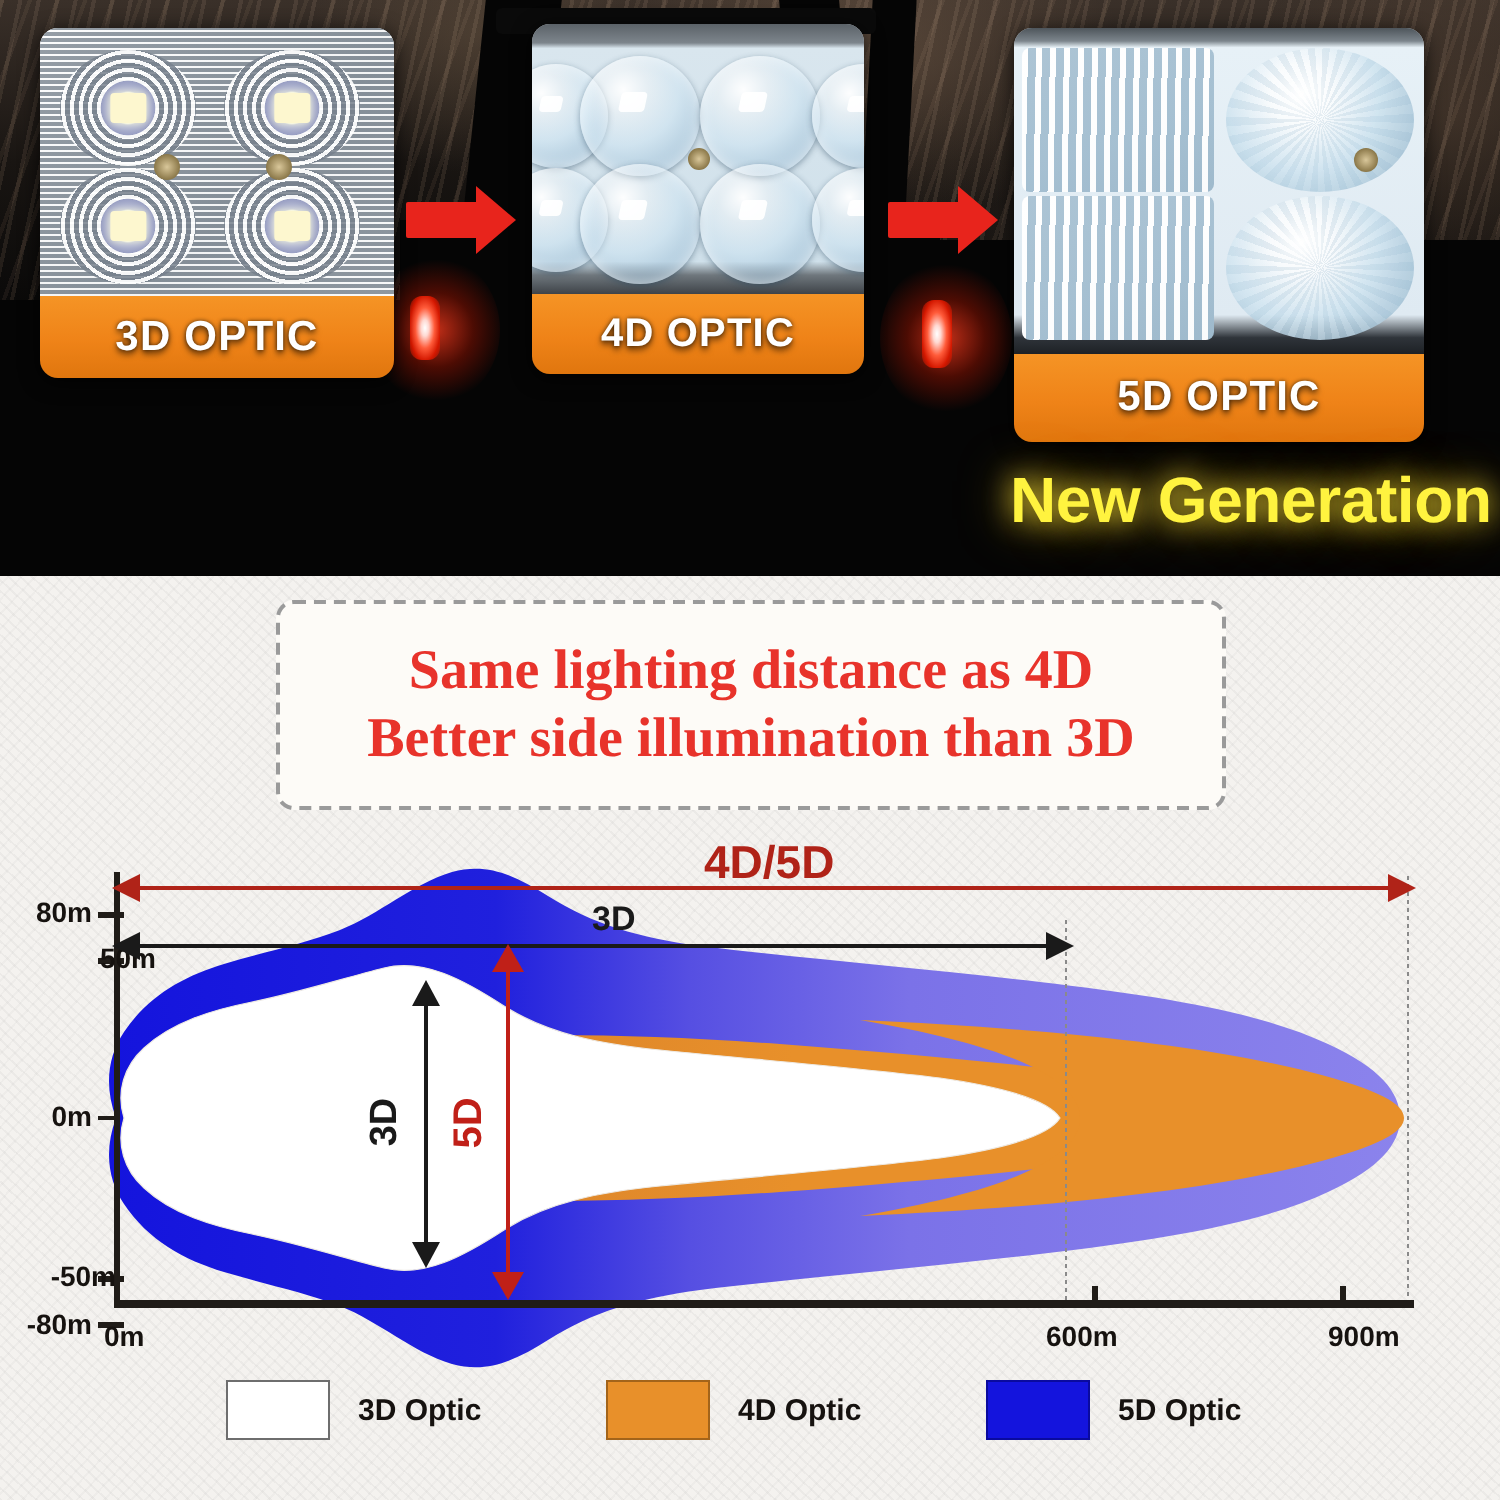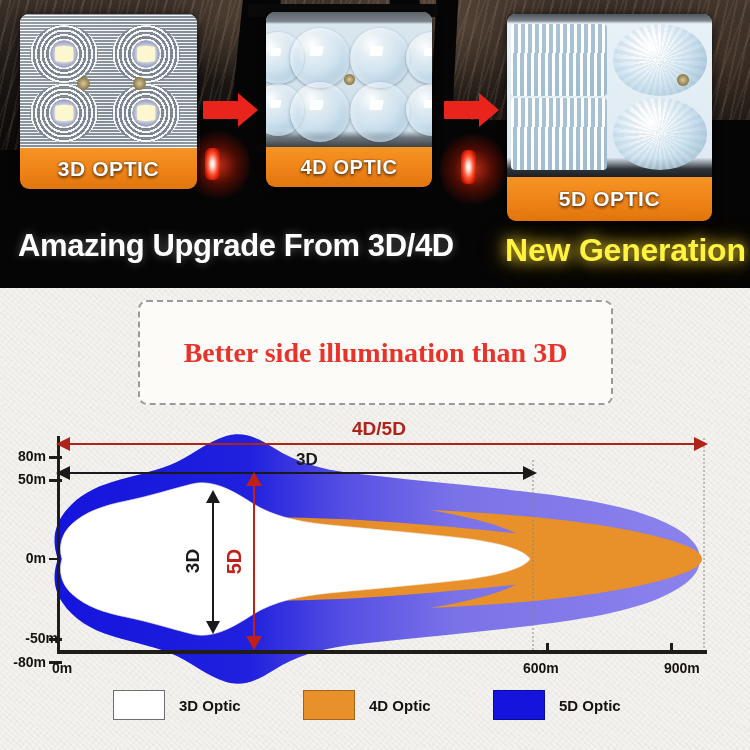--- a/index.html
+++ b/index.html
@@ -269,27 +269,27 @@
         <div class="face5d"></div>
         <div class="crys" style="left:4px;top:10px;width:96px;height:72px;"></div>
         <div class="crys round" style="left:106px;top:10px;width:94px;height:72px;"></div>
         <div class="crys" style="left:4px;top:84px;width:96px;height:72px;"></div>
         <div class="crys round" style="left:106px;top:84px;width:94px;height:72px;"></div>
         <div class="scrw" style="left:170px;top:60px;width:12px;height:12px;"></div>
       </div>
       <div class="panel-cap" style="height:44px;font-size:21px;">5D OPTIC</div>
     </div>
 
-    <div class="hero-head">Amazing Upgrade From 3D/4D</div>
     <div class="hero-newgen">New Generation</div>
   </div>
 
   <div id="chart">
 
     <div class="callout">
+      <div>Same lighting distance as 4D</div>
       <div>Better side illumination than 3D</div>
     </div>
 
     <svg class="plot" viewBox="0 0 750 462">
 
       <defs>
         <linearGradient id="g5d" x1="0" y1="0" x2="1" y2="0">
           <stop offset="0%" stop-color="#1414DD"></stop>
           <stop offset="30%" stop-color="#2020DD"></stop>
           <stop offset="45%" stop-color="#564FE2"></stop>
@@ -371,36 +371,36 @@
     <div class="axis-line" style="left:57px;top:148px;width:3px;height:216px;"></div>
     <div class="axis-line" style="left:57px;top:362px;width:650px;height:4px;"></div>
 
     <div class="tick" style="left:49px;top:168px;width:13px;height:3px;"></div>
     <div class="tick" style="left:49px;top:191px;width:13px;height:3px;"></div>
     <div class="tick" style="left:49px;top:270px;width:11px;height:2px;"></div>
     <div class="tick" style="left:49px;top:350px;width:13px;height:3px;"></div>
     <div class="tick" style="left:49px;top:373px;width:13px;height:3px;"></div>
 
     <div class="ylab" style="left:0px;top:160px;width:46px;">80m</div>
-    <div class="ylab" style="left:0px;top:183px;width:46px;">50m</div>
+    <div class="ylab" style="left:0px;top:183px;width:46px;padding-left:32px;">50m</div>
     <div class="ylab" style="left:0px;top:262px;width:46px;">0m</div>
     <div class="ylab" style="left:12px;top:342px;width:46px;">-50m</div>
     <div class="ylab" style="left:0px;top:366px;width:46px;">-80m</div>
 
     <div class="tick" style="left:546px;top:355px;width:3px;height:10px;"></div>
     <div class="tick" style="left:670px;top:355px;width:3px;height:10px;"></div>
 
     <div class="xlab" style="left:52px;top:372px;">0m</div>
     <div class="xlab" style="left:523px;top:372px;">600m</div>
     <div class="xlab" style="left:648px;top:372px;margin-left:16px;">900m</div>
 
     <div class="hline" style="left:68px;top:155px;width:628px;background:#B02318;"></div>
     <div class="ah" style="left:56px;top:149px;border-top:7px solid transparent;border-bottom:7px solid transparent;border-right:14px solid #B02318;"></div>
     <div class="ah" style="left:694px;top:149px;border-top:7px solid transparent;border-bottom:7px solid transparent;border-left:14px solid #B02318;"></div>
-    <div class="dimlabel" style="left:352px;top:130px;font-size:19px;color:#B02318;">4D/5D</div>
+    <div class="dimlabel" style="left:352px;top:130px;font-size:23px;color:#B02318;">4D/5D</div>
 
     <div class="hline" style="left:68px;top:184px;width:457px;background:#1A1A1A;"></div>
     <div class="ah" style="left:56px;top:178px;border-top:7px solid transparent;border-bottom:7px solid transparent;border-right:14px solid #1A1A1A;"></div>
     <div class="ah" style="left:523px;top:178px;border-top:7px solid transparent;border-bottom:7px solid transparent;border-left:14px solid #1A1A1A;"></div>
     <div class="dimlabel" style="left:296px;top:162px;font-size:17px;color:#1A1A1A;">3D</div>
 
     <div class="vline" style="left:212px;top:213px;height:121px;background:#1A1A1A;"></div>
     <div class="ah" style="left:206px;top:202px;border-left:7px solid transparent;border-right:7px solid transparent;border-bottom:13px solid #1A1A1A;"></div>
     <div class="ah" style="left:206px;top:333px;border-left:7px solid transparent;border-right:7px solid transparent;border-top:13px solid #1A1A1A;"></div>
     <div class="dimlabel" style="left:181px;top:262px;font-size:19px;color:#1A1A1A;transform:rotate(-90deg);transform-origin:center;">3D</div>

